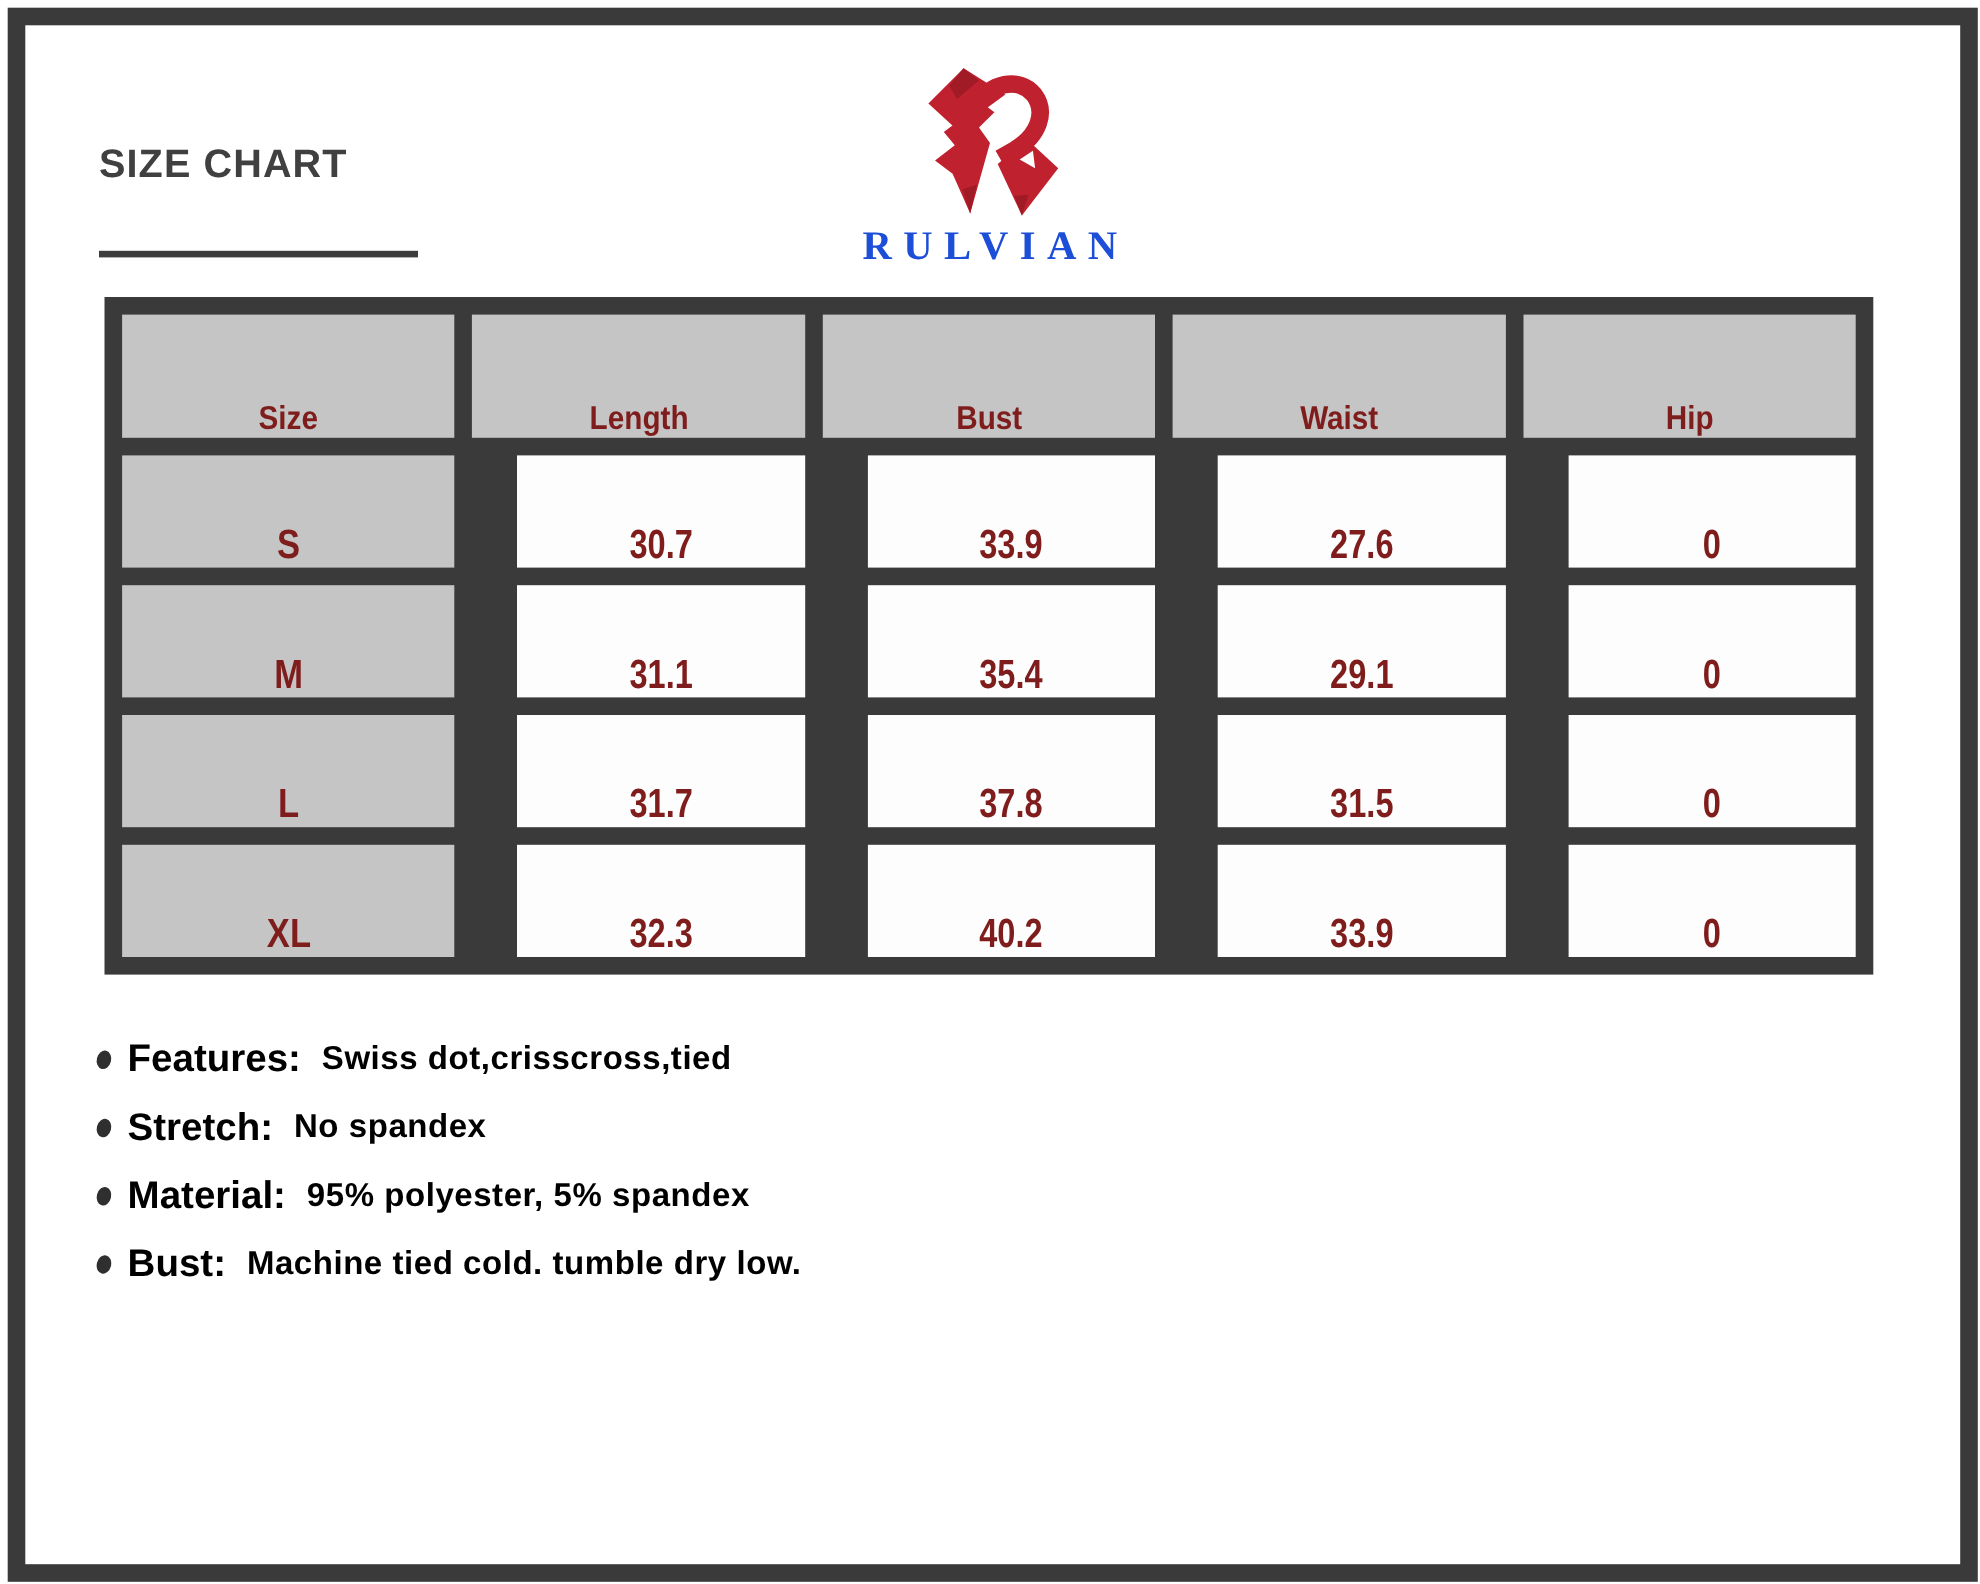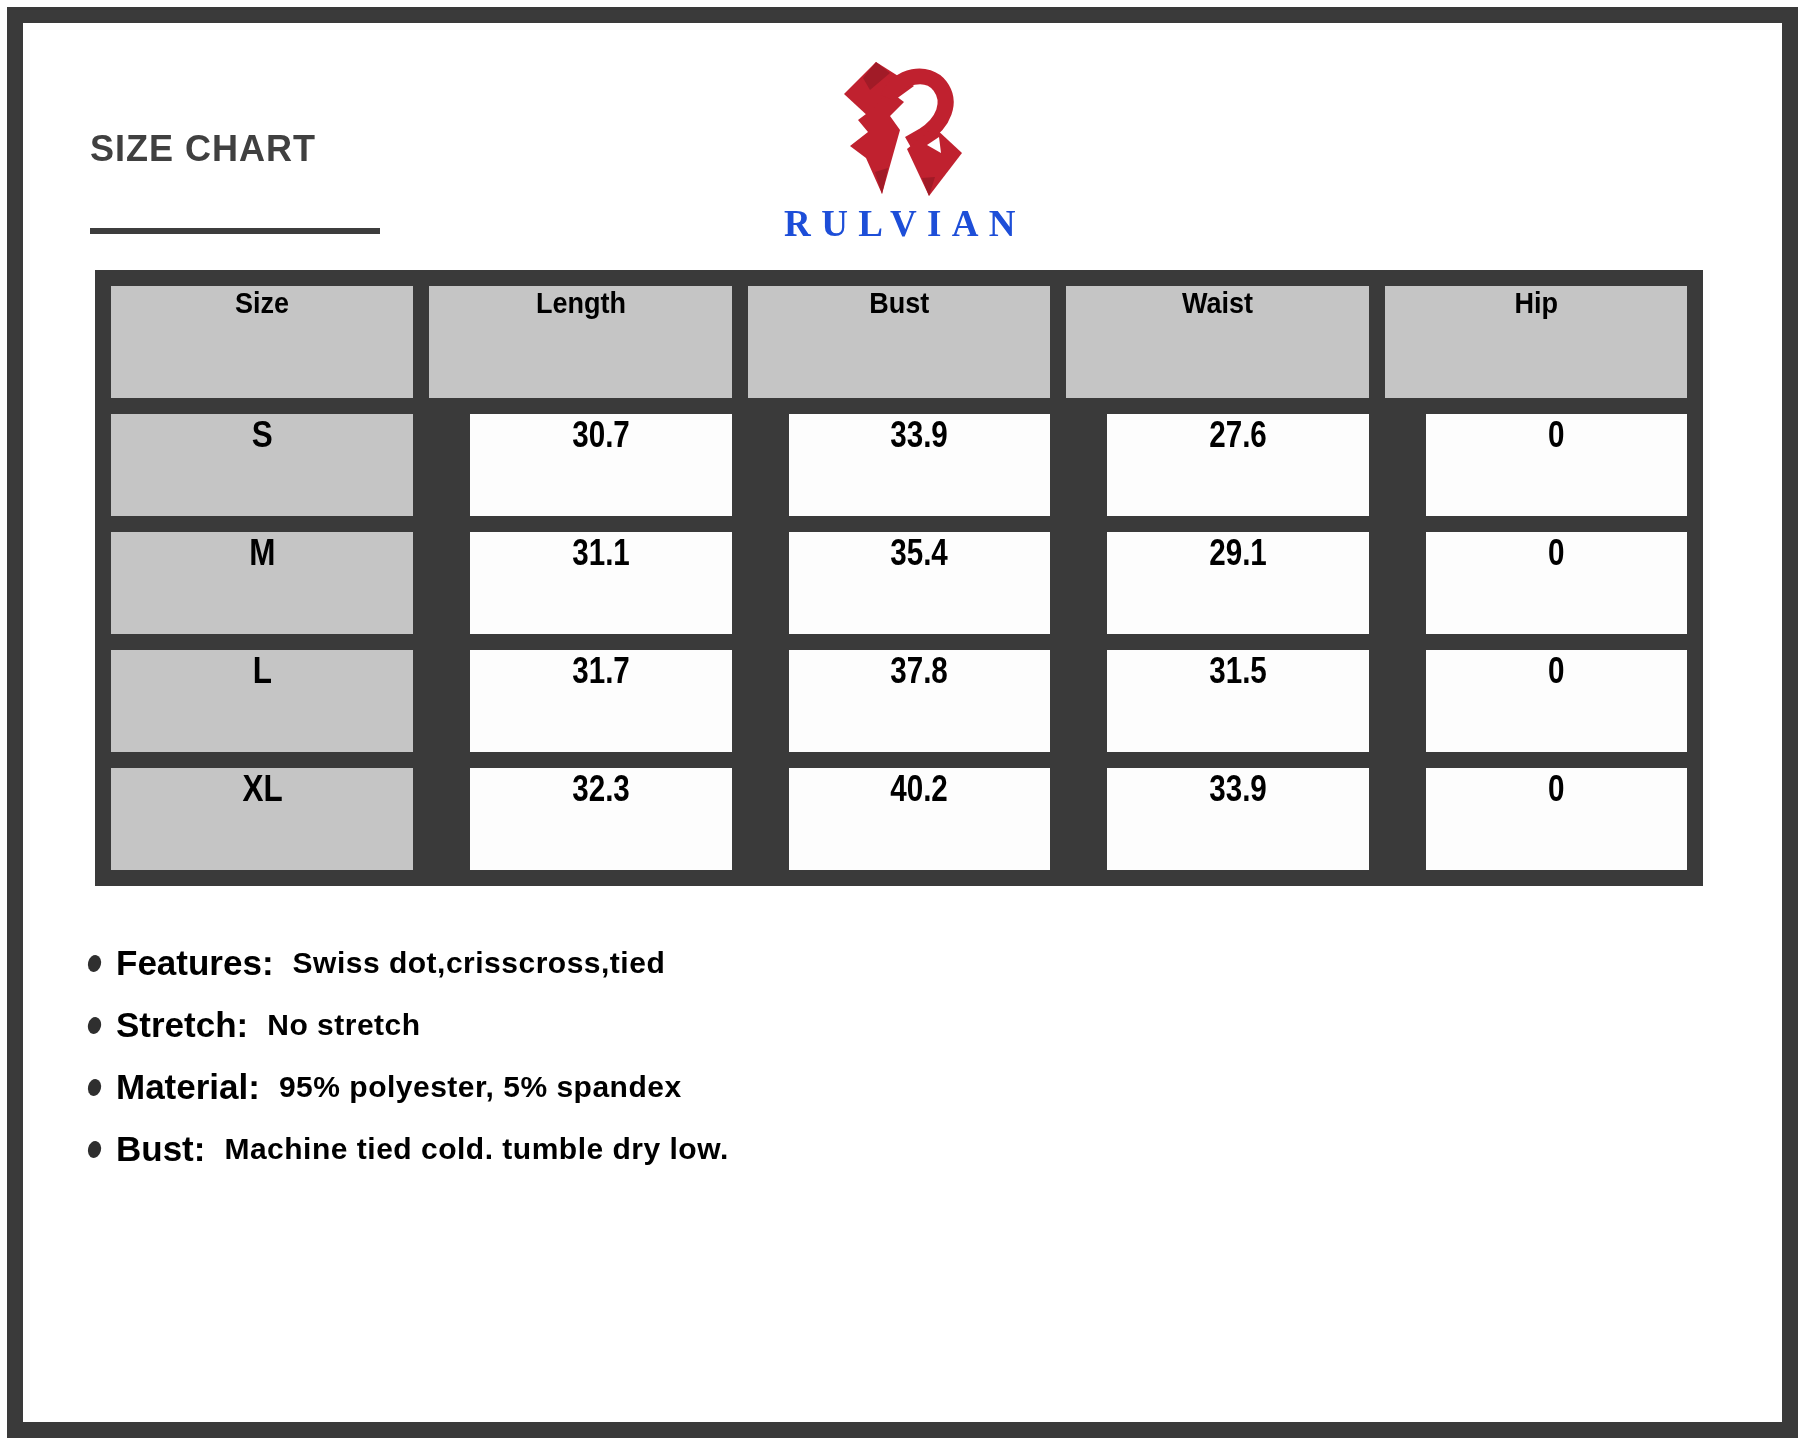--- a/index.html
+++ b/index.html
@@ -47,22 +47,22 @@
     width:1608px;height:616px;
     box-sizing:border-box;
     background:#3a3a3a;
     padding:16px;
     display:grid;
     grid-template-columns:repeat(5,1fr);
     grid-template-rows:112px 102px 102px 102px 102px;
     gap:16px;
   }
   .cell{
-    display:flex;align-items:flex-start;justify-content:center;
-    color:#000000;
+    display:flex;align-items:flex-end;justify-content:center;
+    color:#7f1d1d;
   }
   .cell.head{background:#c5c5c5;}
   .cell.size{background:#c5c5c5;}
   .cell.val{background:#fdfdfd;margin-left:41px;}
   .cell.head span{
     font-size:30px;font-weight:bold;
     display:inline-block;transform:scaleX(0.9);
   }
   .cell.size span{
     font-size:37px;font-weight:bold;
@@ -203,21 +203,21 @@
 
 <div class="details">
   <div class="detail-line">
     <span class="bullet"></span>
     <span class="dlabel">Features:</span>
     <span class="dvalue">Swiss dot,crisscross,tied</span>
   </div>
   <div class="detail-line">
     <span class="bullet"></span>
     <span class="dlabel">Stretch:</span>
-    <span class="dvalue">No stretch</span>
+    <span class="dvalue">No spandex</span>
   </div>
   <div class="detail-line">
     <span class="bullet"></span>
     <span class="dlabel">Material:</span>
     <span class="dvalue">95% polyester, 5% spandex</span>
   </div>
   <div class="detail-line">
     <span class="bullet"></span>
     <span class="dlabel">Bust:</span>
     <span class="dvalue">Machine tied cold. tumble dry low.</span>

